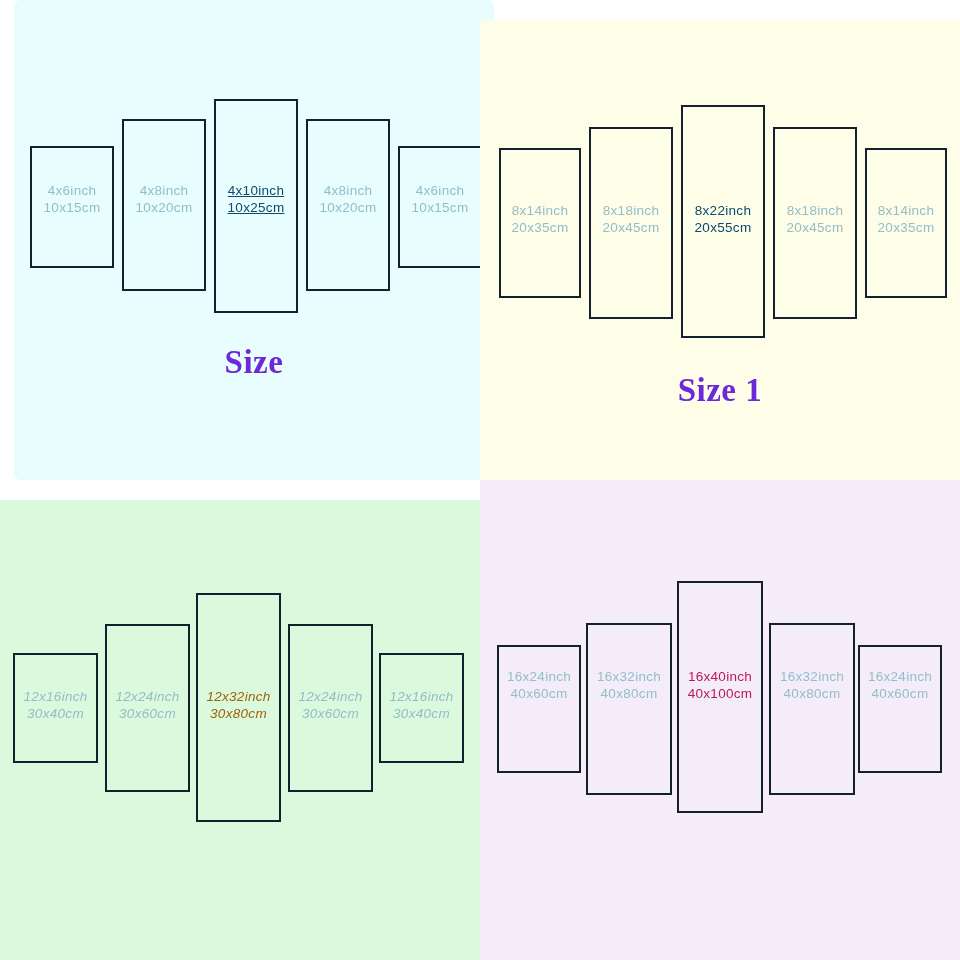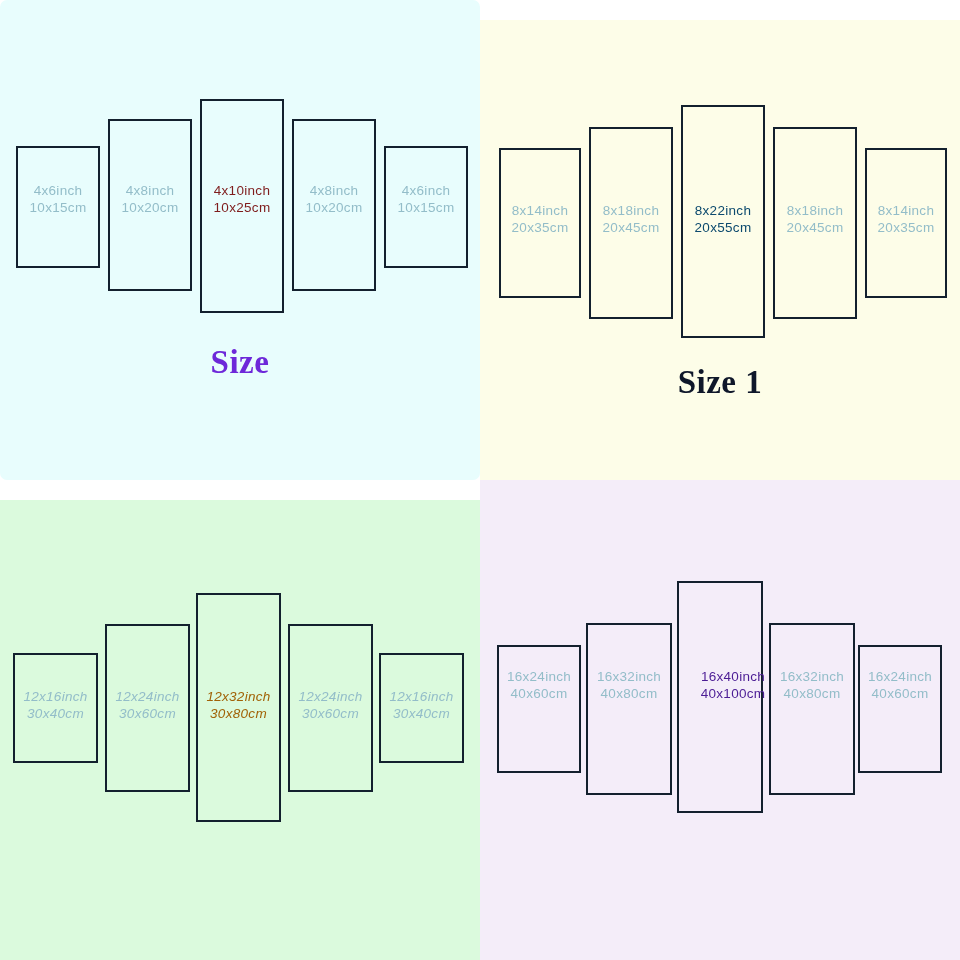--- a/index.html
+++ b/index.html
@@ -18,21 +18,21 @@
     position: relative;
     width: 960px;
     height: 960px;
   }
   .quadrant {
     position: absolute;
     width: 480px;
     height: 480px;
     overflow: hidden;
   }
-  .q-tl { left: 0;   top: 0; border-radius: 7px; }
+  .q-tl { left: 14px;   top: 0; border-radius: 7px; }
   .q-tr { left: 480px; top: 0; }
   .q-bl { left: 0;   top: 500px; font-style: italic; }
   .q-br { left: 480px; top: 480px; }
 
   
   .panel-stage {
     position: absolute;
     left: 0;
     top: 0;
     width: 480px;
@@ -77,21 +77,21 @@
 
 <div class="sheet">
 
   <div class="quadrant q-tl" style="background: rgb(232, 253, 253);">
     <div class="panel-stage">
         <div class="panel" style="left: 16px; top: 146px; width: 84px; height: 122px; border-color: rgb(19, 32, 46);"></div>
         <div class="panel-label" style="left: 58px; top: 182px; width: 98px; color: rgb(147, 189, 201);"><span>4x6inch</span><span class="line2">10x15cm</span></div>
         <div class="panel" style="left: 108px; top: 119px; width: 84px; height: 172px; border-color: rgb(19, 32, 46);"></div>
         <div class="panel-label" style="left: 150px; top: 182px; width: 98px; color: rgb(147, 189, 201);"><span>4x8inch</span><span class="line2">10x20cm</span></div>
         <div class="panel" style="left: 200px; top: 99px; width: 84px; height: 214px; border-color: rgb(19, 32, 46);"></div>
-        <div class="panel-label" style="left: 242px; top: 182px; width: 77px; color: #7f1d1d;"><span>4x10inch</span><span class="line2">10x25cm</span></div>
+        <div class="panel-label" style="left: 242px; top: 182px; width: 77px; color: #0c4a6e; text-decoration: underline;"><span>4x10inch</span><span class="line2">10x25cm</span></div>
         <div class="panel" style="left: 292px; top: 119px; width: 84px; height: 172px; border-color: rgb(19, 32, 46);"></div>
         <div class="panel-label" style="left: 334px; top: 182px; width: 98px; color: rgb(147, 189, 201);"><span>4x8inch</span><span class="line2">10x20cm</span></div>
         <div class="panel" style="left: 384px; top: 146px; width: 84px; height: 122px; border-color: rgb(19, 32, 46);"></div>
         <div class="panel-label" style="left: 426px; top: 182px; width: 98px; color: rgb(147, 189, 201);"><span>4x6inch</span><span class="line2">10x15cm</span></div>
       </div>
     <div class="size-title" style="top: 344px; color: #6d28d9;">Size</div>
   </div>
 
   <div class="quadrant q-tr" style="background: rgb(253, 253, 232); margin-top: 20px;">
     <div class="panel-stage">
@@ -99,21 +99,21 @@
         <div class="panel-label" style="left: 60px; top: 182px; width: 96px; color: rgb(147, 189, 201);"><span>8x14inch</span><span class="line2">20x35cm</span></div>
         <div class="panel" style="left: 109px; top: 107px; width: 84px; height: 192px; border-color: rgb(19, 32, 46);"></div>
         <div class="panel-label" style="left: 151px; top: 182px; width: 98px; color: rgb(147, 189, 201);"><span>8x18inch</span><span class="line2">20x45cm</span></div>
         <div class="panel" style="left: 201px; top: 85px; width: 84px; height: 233px; border-color: rgb(19, 32, 46);"></div>
         <div class="panel-label" style="left: 243px; top: 182px; width: 98px; color: #0c4a6e;"><span>8x22inch</span><span class="line2">20x55cm</span></div>
         <div class="panel" style="left: 293px; top: 107px; width: 84px; height: 192px; border-color: rgb(19, 32, 46);"></div>
         <div class="panel-label" style="left: 335px; top: 182px; width: 98px; color: rgb(147, 189, 201);"><span>8x18inch</span><span class="line2">20x45cm</span></div>
         <div class="panel" style="left: 385px; top: 128px; width: 82px; height: 150px; border-color: rgb(19, 32, 46);"></div>
         <div class="panel-label" style="left: 426px; top: 182px; width: 96px; color: rgb(147, 189, 201);"><span>8x14inch</span><span class="line2">20x35cm</span></div>
       </div>
-    <div class="size-title" style="top: 344px; color: #0f172a;">Size 1</div>
+    <div class="size-title" style="top: 352px; color: #6d28d9;">Size 1</div>
   </div>
 
   <div class="quadrant q-bl" style="background: rgb(219, 250, 221);">
     <div class="panel-stage">
         <div class="panel" style="left: 13px; top: 153px; width: 85px; height: 110px; border-color: rgb(19, 32, 46);"></div>
         <div class="panel-label" style="left: 55.5px; top: 188px; width: 99px; color: rgb(147, 189, 201);"><span>12x16inch</span><span class="line2">30x40cm</span></div>
         <div class="panel" style="left: 105px; top: 124px; width: 85px; height: 168px; border-color: rgb(19, 32, 46);"></div>
         <div class="panel-label" style="left: 147.5px; top: 188px; width: 99px; color: rgb(147, 189, 201);"><span>12x24inch</span><span class="line2">30x60cm</span></div>
         <div class="panel" style="left: 196px; top: 93px; width: 85px; height: 229px; border-color: rgb(19, 32, 46);"></div>
         <div class="panel-label" style="left: 238.5px; top: 188px; width: 99px; color: #a16207;"><span>12x32inch</span><span class="line2">30x80cm</span></div>
@@ -124,21 +124,21 @@
       </div>
   </div>
 
   <div class="quadrant q-br" style="background: rgb(244, 237, 249);">
     <div class="panel-stage">
         <div class="panel" style="left: 17px; top: 165px; width: 84px; height: 128px; border-color: rgb(19, 32, 46);"></div>
         <div class="panel-label" style="left: 59px; top: 188px; width: 98px; color: rgb(147, 189, 201);"><span>16x24inch</span><span class="line2">40x60cm</span></div>
         <div class="panel" style="left: 106px; top: 143px; width: 86px; height: 172px; border-color: rgb(19, 32, 46);"></div>
         <div class="panel-label" style="left: 149px; top: 188px; width: 100px; color: rgb(147, 189, 201);"><span>16x32inch</span><span class="line2">40x80cm</span></div>
         <div class="panel" style="left: 197px; top: 101px; width: 86px; height: 232px; border-color: rgb(19, 32, 46);"></div>
-        <div class="panel-label" style="left: 253px; top: 188px; width: 100px; color: #4c1d95;"><span>16x40inch</span><span class="line2">40x100cm</span></div>
+        <div class="panel-label" style="left: 240px; top: 188px; width: 100px; color: #be185d;"><span>16x40inch</span><span class="line2">40x100cm</span></div>
         <div class="panel" style="left: 289px; top: 143px; width: 86px; height: 172px; border-color: rgb(19, 32, 46);"></div>
         <div class="panel-label" style="left: 332px; top: 188px; width: 100px; color: rgb(147, 189, 201);"><span>16x32inch</span><span class="line2">40x80cm</span></div>
         <div class="panel" style="left: 378px; top: 165px; width: 84px; height: 128px; border-color: rgb(19, 32, 46);"></div>
         <div class="panel-label" style="left: 420px; top: 188px; width: 98px; color: rgb(147, 189, 201);"><span>16x24inch</span><span class="line2">40x60cm</span></div>
       </div>
   </div>
 
 </div>
 
 </body></html>

